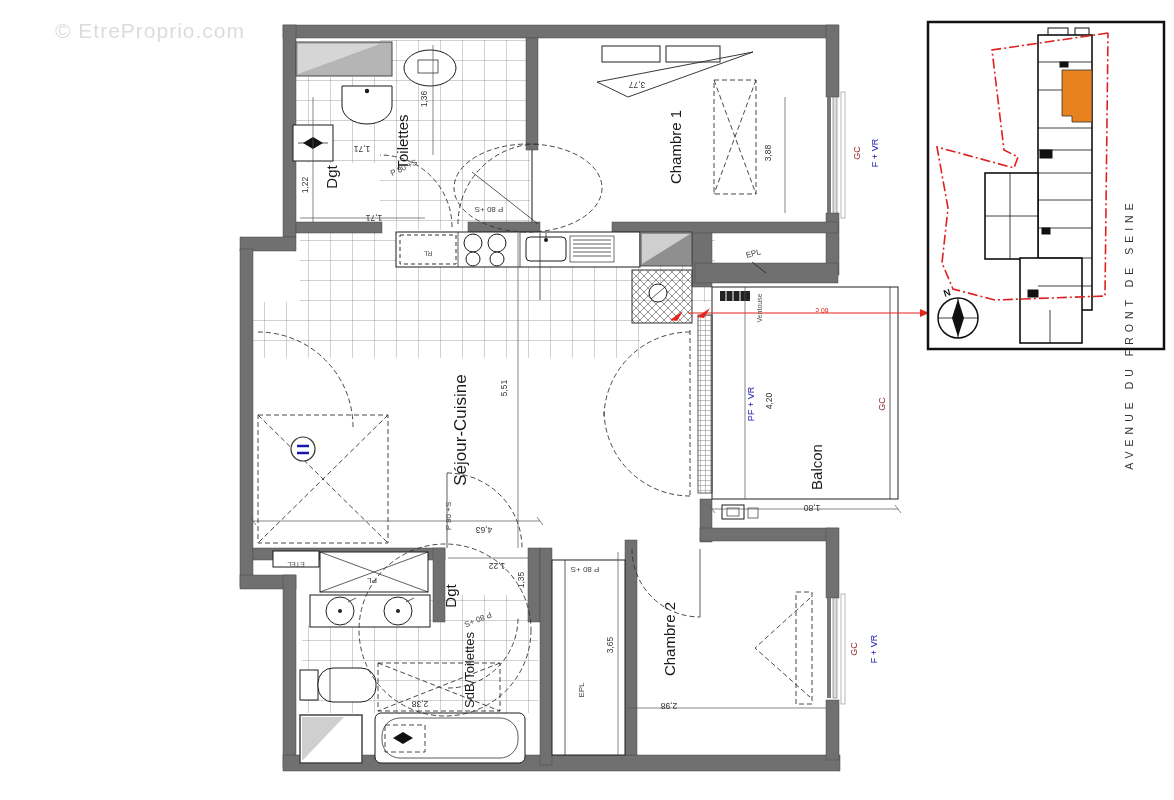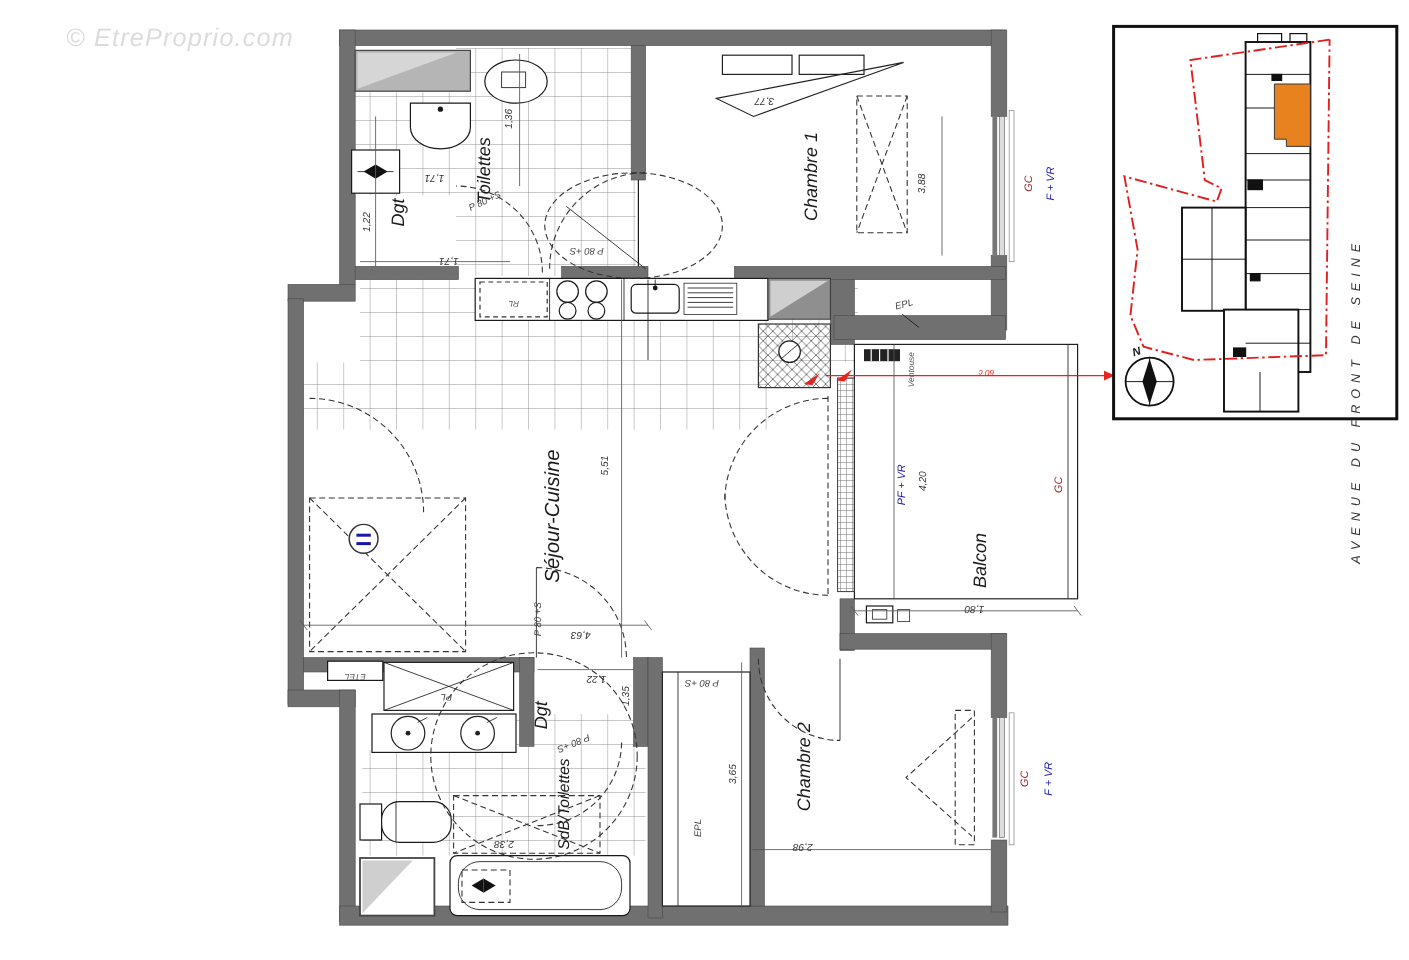--- a/index.html
+++ b/index.html
@@ -1,16 +1,16 @@
 <!DOCTYPE html>
 <html><head>
 <meta charset="utf-8">
 <style>
   html,body{margin:0;padding:0;background:#ffffff;}
-  .stage{position:relative;width:1174px;height:800px;background:#fff;overflow:hidden;font-style:italic;}
+  .stage{position:relative;width:1174px;height:800px;background:#fff;overflow:hidden;}
   svg{position:absolute;left:0;top:0;}
   text{font-family:"Liberation Sans","DejaVu Sans",sans-serif;fill:#1a1a1a;text-anchor:middle;}
   .watermark{font-size:21px;fill:#dcdcdc;letter-spacing:1px;text-anchor:start;}
   .room{font-size:15px;}
   .room-lg{font-size:17px;}
   .room-md{font-size:13px;}
   .dim{font-size:8.5px;fill:#333;}
   .door{font-size:8px;fill:#444;}
   .tiny{font-size:7px;fill:#555;}
   .closet{font-size:8px;fill:#444;}

